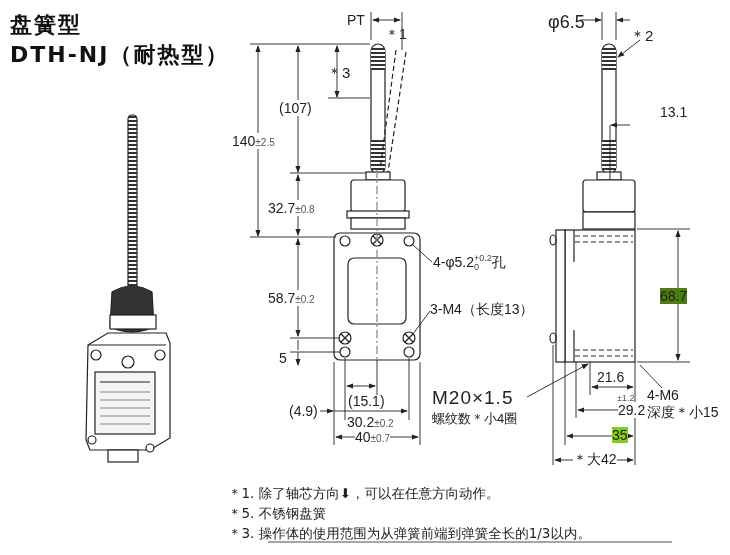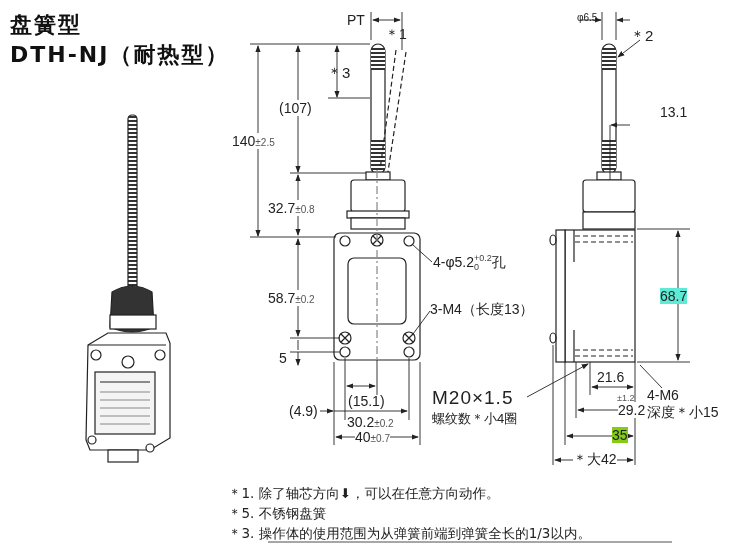--- a/index.html
+++ b/index.html
@@ -199,24 +199,24 @@
 <div class="lbl" style="left:355px;top:429px;font-size:14px;background:#fff;">
   <span>40</span><small>±0.7</small>
 </div>
 <div class="lbl" style="left:433px;top:254px;font-size:14px;">
   <span>4-φ5.2</span><span style="display:inline-block;vertical-align:middle;font-size:9px;line-height:9px;color:#444;"><span style="display:block;">+0.2</span><span style="display:block;">0</span></span><span>孔</span>
 </div>
 <div class="lbl" style="left:430px;top:301px;font-size:14px;">3-M4（长度13）</div>
 <div class="lbl" style="left:432px;top:387px;font-size:19px;letter-spacing:1px;">M20×1.5</div>
 <div class="lbl" style="left:432px;top:410px;font-size:13px;">螺纹数＊小4圈</div>
 
-<div class="lbl" style="left:548px;top:12px;font-size:10px;margin-left:29px;">φ6.5</div>
+<div class="lbl" style="left:548px;top:12px;font-size:18px;">φ6.5</div>
 <div class="lbl" style="left:630px;top:27px;font-size:15px;">＊2</div>
 <div class="lbl" style="left:617px;top:104px;font-size:14px;margin-left:43px;">13.1</div>
-<div class="lbl" style="left:660px;top:288px;font-size:14px;background:#5eead4;">68.7</div>
+<div class="lbl" style="left:660px;top:288px;font-size:14px;background:#4d7c0f;">68.7</div>
 <div class="lbl" style="left:597px;top:369px;font-size:14px;">21.6</div>
 <div class="lbl" style="left:617px;top:393px;font-size:9px;color:#555;">±1.2</div>
 <div class="lbl" style="left:590px;top:402px;font-size:14px;background:#fff;margin-left:28px;">29.2</div>
 <div class="lbl" style="left:612px;top:427px;font-size:14px;background:#84cc16;">35</div>
 <div class="lbl" style="left:573px;top:451px;font-size:14px;background:#fff;">＊大42</div>
 <div class="lbl" style="left:647px;top:387px;font-size:14px;">4-M6</div>
 <div class="lbl" style="left:647px;top:404px;font-size:14px;">深度＊小15</div>
 
 <div class="note" style="top:485px;">＊1. 除了轴芯方向⬇，可以在任意方向动作。</div>
 <div class="note" style="top:505px;">＊5. 不锈钢盘簧</div>

